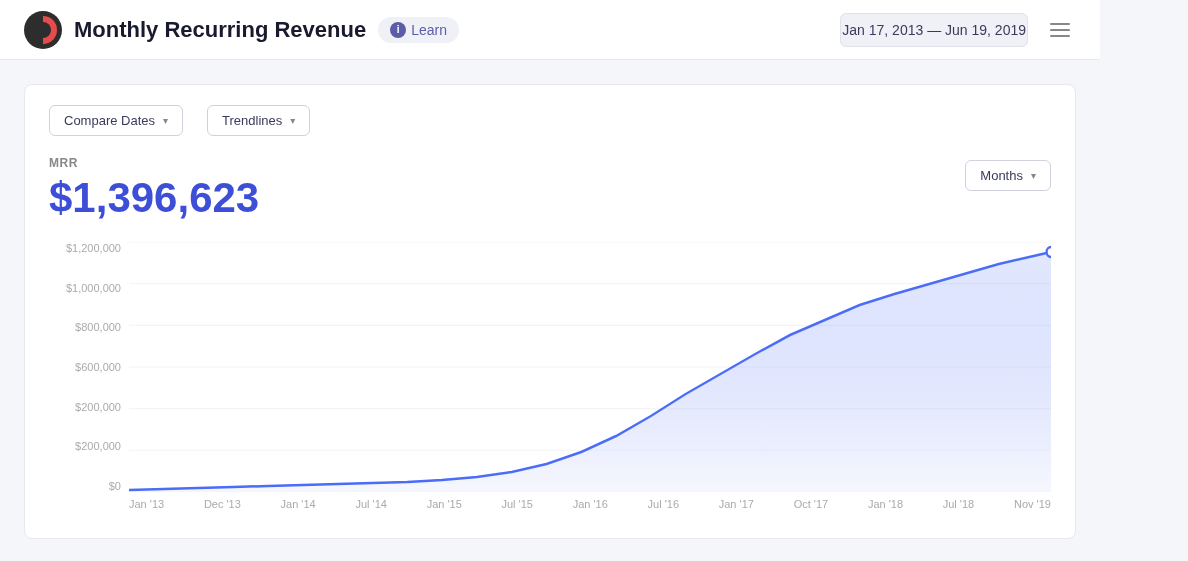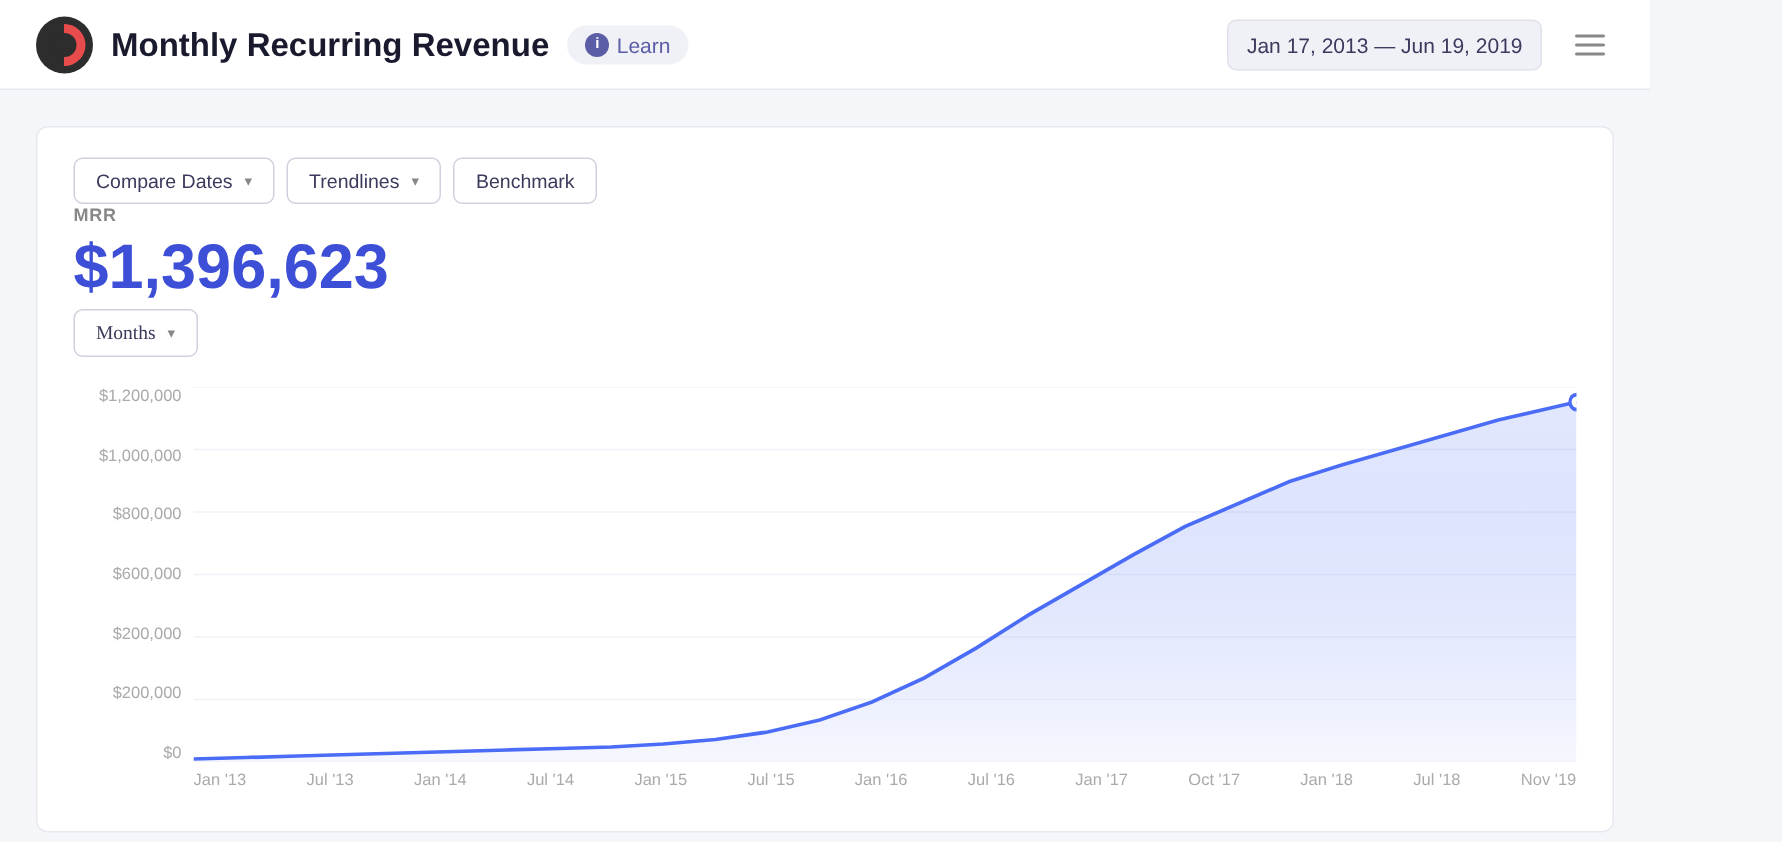--- a/index.html
+++ b/index.html
@@ -35,54 +35,54 @@
       font-weight: 500;
     }
     .info-icon {
       width: 16px; height: 16px; border-radius: 50%; background: #5b5ea6;
       color: #fff; font-size: 10px; display: flex; align-items: center; justify-content: center;
       font-weight: 700; flex-shrink: 0;
     }
     .header-right { display: flex; align-items: center; gap: 16px; }
     .date-range {
       background: #f0f1f7; border: 1px solid #e0e1ea; border-radius: 6px;
-      padding: 8px 12px; font-size: 14px; color: #3a3a5c; font-weight: 500;
+      padding: 8px 1px; font-size: 14px; color: #3a3a5c; font-weight: 500;
     }
     .menu-btn {
       background: none; border: none; cursor: pointer;
       display: flex; flex-direction: column; gap: 4px; padding: 6px;
     }
     .menu-line { width: 20px; height: 2px; background: #888; border-radius: 1px; }
 
     
     .content { padding: 24px; }
     .chart-card {
       background: #fff; border-radius: 8px;
       border: 1px solid #e8e9ef; padding: 20px 24px 16px;
     }
 
     
-    .toolbar { display: flex; gap: 8px; }
+    .toolbar { display: flex; gap: 24px; margin-bottom: 20px; }
     .toolbar-btn {
       display: flex; align-items: center; gap: 6px;
       border: 1px solid #d0d1de; border-radius: 6px;
       padding: 7px 14px; background: #fff; font-size: 13px; color: #3a3a5c;
       cursor: pointer; font-weight: 500;
     }
     .chevron { font-size: 10px; color: #888; margin-left: 2px; }
 
     
-    .metric-area { display: flex; align-items: flex-start; justify-content: space-between; margin-bottom: 8px; flex-direction: column; }
+    .metric-area { display: flex; align-items: flex-start; justify-content: space-between; margin-bottom: 8px; }
     .metric-label { font-size: 12px; color: #888; font-weight: 600; letter-spacing: 0.5px; margin-bottom: 4px; }
     .metric-value { font-size: 42px; font-weight: 700; color: #3d4fd6; }
     .granularity-btn {
       display: flex; align-items: center; gap: 6px;
       border: 1px solid #d0d1de; border-radius: 6px;
       padding: 7px 14px; background: #fff; font-size: 13px; color: #3a3a5c;
-      cursor: pointer; font-weight: 500; margin-top: 4px; font-family: Liberation Serif, serif;
+      cursor: pointer; font-weight: 500; margin-top: 4px;
     }
 
     
     .chart-area { position: relative; height: 280px; margin-top: 20px; }
     .y-axis { position: absolute; left: 0; top: 0; bottom: 30px; width: 80px; display: flex; flex-direction: column; justify-content: space-between; }
     .y-label { font-size: 11px; color: #aaa; text-align: right; padding-right: 8px; }
     .chart-plot { position: absolute; left: 80px; right: 0; top: 0; bottom: 30px; }
     .x-axis { position: absolute; left: 80px; right: 0; bottom: 0; height: 30px; display: flex; justify-content: space-between; align-items: flex-start; padding-top: 6px; gap: 29px; }
     .x-label { font-size: 11px; color: #aaa; }
   </style>
@@ -116,23 +116,20 @@
     <div class="chart-card">
 
       <div class="toolbar">
         <button class="toolbar-btn">
           <span>Compare Dates</span>
           <span class="chevron">▾</span>
         </button>
         <button class="toolbar-btn">
           <span>Trendlines</span>
           <span class="chevron">▾</span>
-        </button>
-        <button class="toolbar-btn">
-          <span>Benchmark</span>
         </button>
       </div>
 
       <div class="metric-area">
         <div>
           <div class="metric-label">MRR</div>
           <div class="metric-value">$1,396,623</div>
         </div>
         <button class="granularity-btn">
           <span>Months</span>
@@ -230,21 +227,21 @@
               L 1000,22
               L 1040,14
               L 1060,10" fill="none" stroke="#4a6cf7" stroke-width="2.5"></path>
 
             <circle cx="1060" cy="10" r="5" fill="#fff" stroke="#4a6cf7" stroke-width="2.5"></circle>
           </svg>
         </div>
 
         <div class="x-axis">
           <span class="x-label">Jan '13</span>
-          <span class="x-label">Jul '13</span>
+          <span class="x-label">Dec '13</span>
           <span class="x-label">Jan '14</span>
           <span class="x-label">Jul '14</span>
           <span class="x-label">Jan '15</span>
           <span class="x-label">Jul '15</span>
           <span class="x-label">Jan '16</span>
           <span class="x-label">Jul '16</span>
           <span class="x-label">Jan '17</span>
           <span class="x-label">Oct '17</span>
           <span class="x-label">Jan '18</span>
           <span class="x-label">Jul '18</span>

